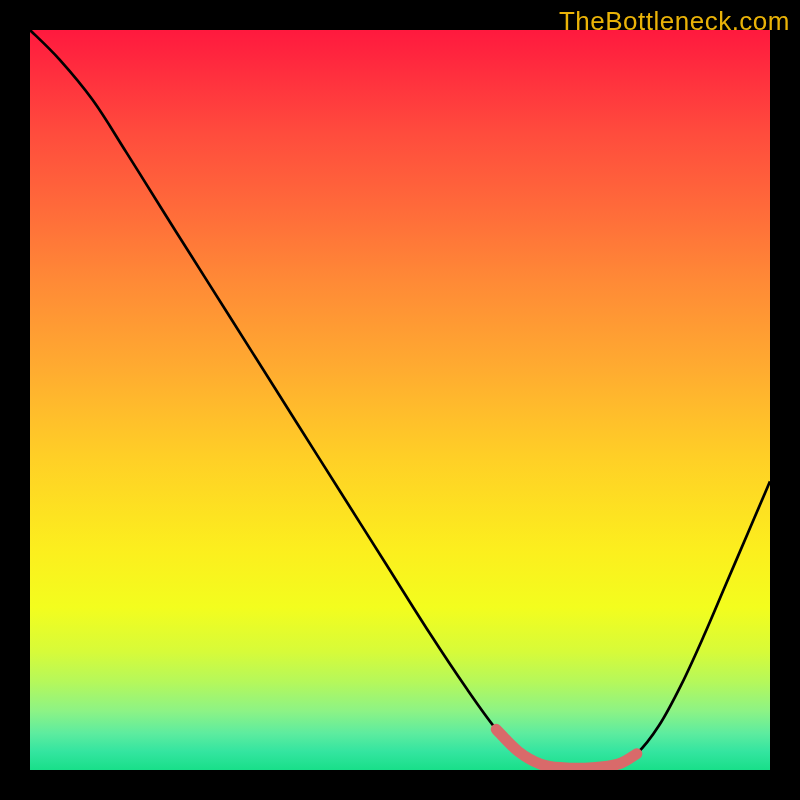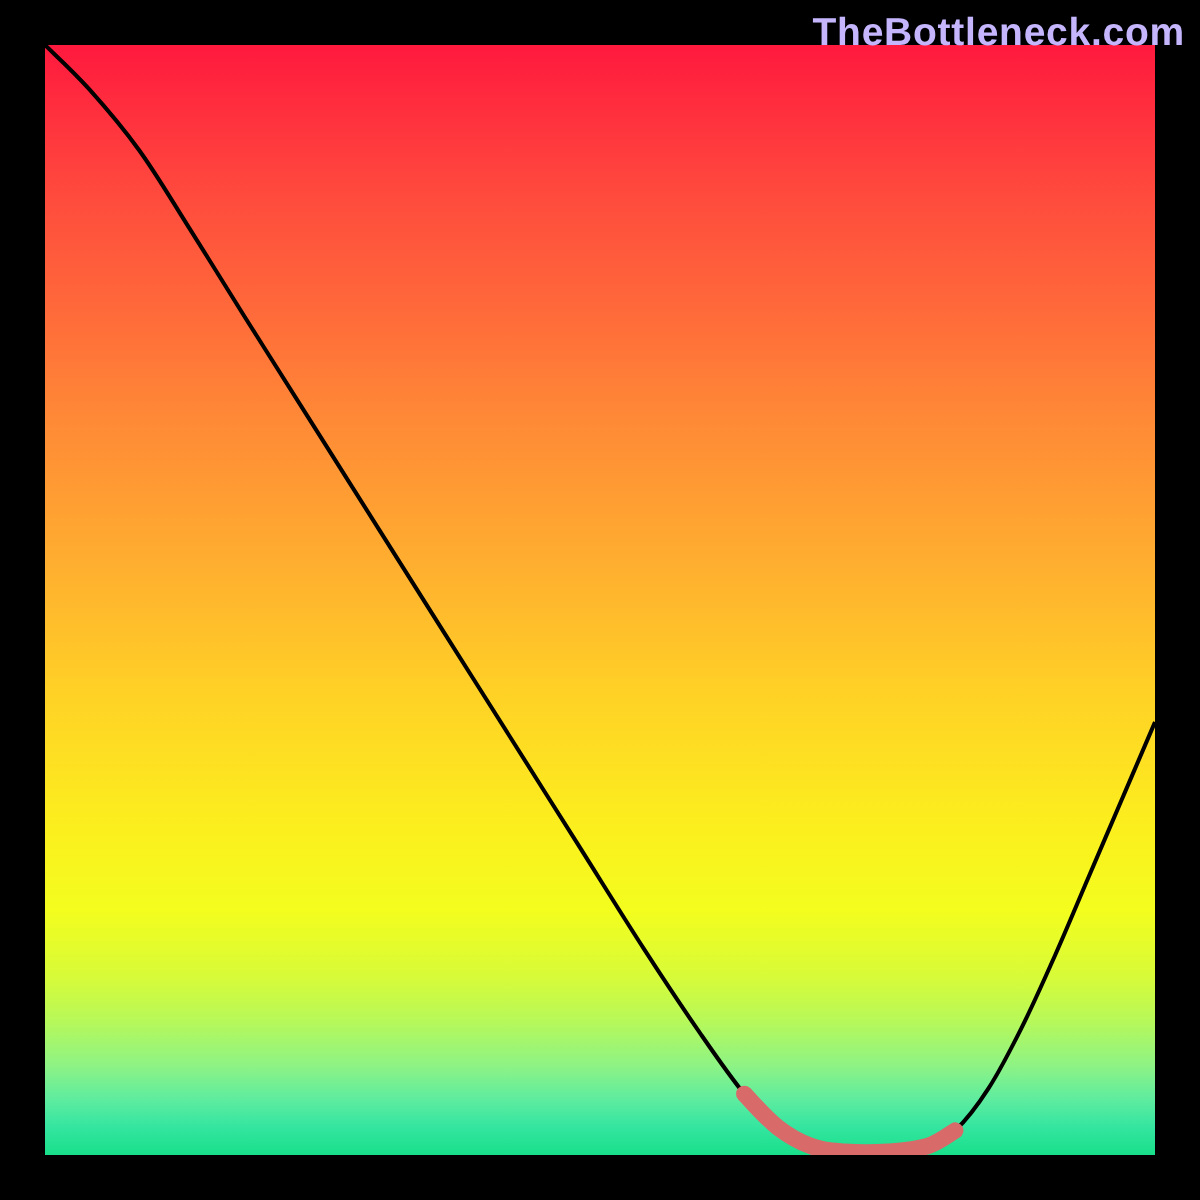--- a/index.html
+++ b/index.html
@@ -14,23 +14,23 @@
   .frame {
     position: relative;
     width: 800px;
     height: 800px;
     background: #000;
   }
   .watermark {
     position: absolute;
     top: 6px;
     right: 10px;
-    color: #c4b5fd;
+    color: #eab308;
     font-size: 26px;
-    font-weight: 700;
+    font-weight: 400;
     letter-spacing: 0.5px;
     z-index: 5;
   }
   .plot {
     position: absolute;
     left: 30px;
     top: 30px;
     width: 740px;
     height: 740px;
     overflow: hidden;

